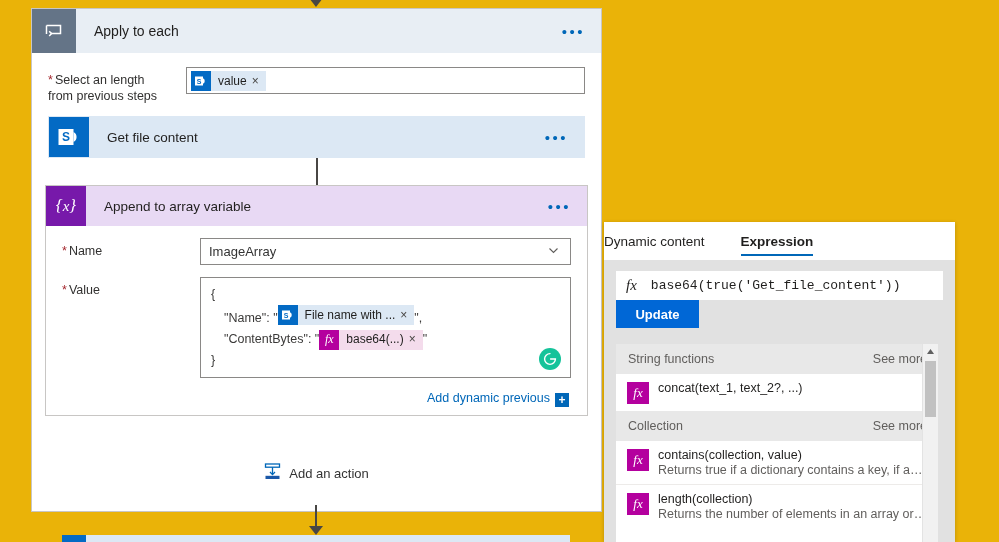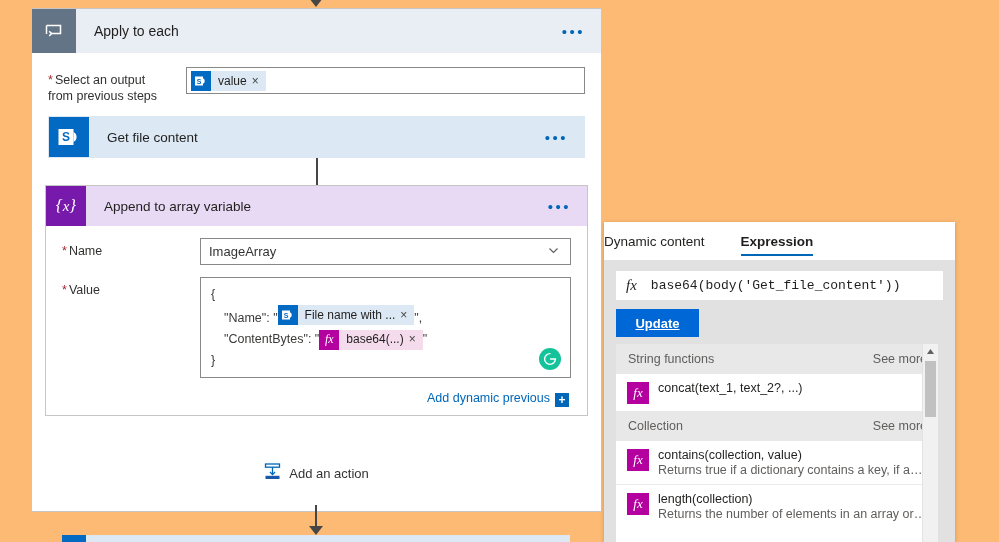--- a/index.html
+++ b/index.html
@@ -15,21 +15,21 @@
     font-family: "Liberation Sans", sans-serif;
     font-size: 13px;
     color: #333333;
   }
 
   
   .canvas {
     position: absolute;
     left: 0; top: 0;
     width: 999px; height: 542px;
-    background: #fdba74;
+    background: #eab308;
   }
 
   
   .connector {
     position: absolute;
     width: 2px;
     background: #484644;
   }
   .arrowhead {
     position: absolute;
@@ -328,33 +328,31 @@
     font-size: 13px;
     color: #201f1e;
   }
   .fx {
     font-family: "Liberation Serif", serif;
     font-style: italic;
     font-size: 15px;
     color: #201f1e;
   }
   .update-btn {
-    margin-top: 9px;
     width: 83px; height: 28px;
     background: #0067d6;
     color: #ffffff;
     font-size: 13px;
     font-weight: bold;
     display: flex;
     align-items: center;
     justify-content: center;
     border: none;
     cursor: pointer;
     font-family: "Liberation Sans", sans-serif;
-    text-decoration: underline;
   }
 
   
   .fn-list {
     position: absolute;
     left: 12px;
     top: 122px;
     width: 322px;
     bottom: 0;
     overflow: hidden;
@@ -447,21 +445,21 @@
         </svg>
       </div>
       <div class="scope-title">Apply to each</div>
       <div class="ellipsis">•••</div>
     </div>
 
     <div class="scope-body">
 
       <div class="field-row">
         <div class="field-label">
-          <span class="req">*</span><span>Select an output</span><br>
+          <span class="req">*</span><span>Select an length</span><br>
           <span>from previous steps</span>
         </div>
         <div class="field-input" style="min-height:27px;">
           <span class="token">
             <span class="token-icon">
               <svg class="sp-glyph" width="14" height="14" viewBox="0 0 14 14" aria-hidden="true">
                 <rect x="1" y="2.5" width="8" height="9" fill="#ffffff"></rect>
                 <text x="5" y="9.6" font-family="Liberation Sans, sans-serif" font-size="7" font-weight="bold" fill="#036ac4" text-anchor="middle">S</text>
                 <path d="M9 4.2 A3.1 3.1 0 0 1 9 9.8 Z" fill="#ffffff"></path>
               </svg>
@@ -584,21 +582,21 @@
 
   <div class="dc-panel">
     <div class="dc-tabs">
       <div class="dc-tab">Dynamic content</div>
       <div class="dc-tab active">Expression</div>
     </div>
 
     <div class="dc-expr-area">
       <div class="expr-input">
         <span class="fx">fx</span>
-        <span>base64(body('Get_file_content'))</span>
+        <span>base64(true('Get_file_content'))</span>
       </div>
       <button class="update-btn">Update</button>
     </div>
 
     <div class="fn-list">
 
       <div class="fn-group-header">
         <span>String functions</span>
         <span class="see-more">See more</span>
       </div>

